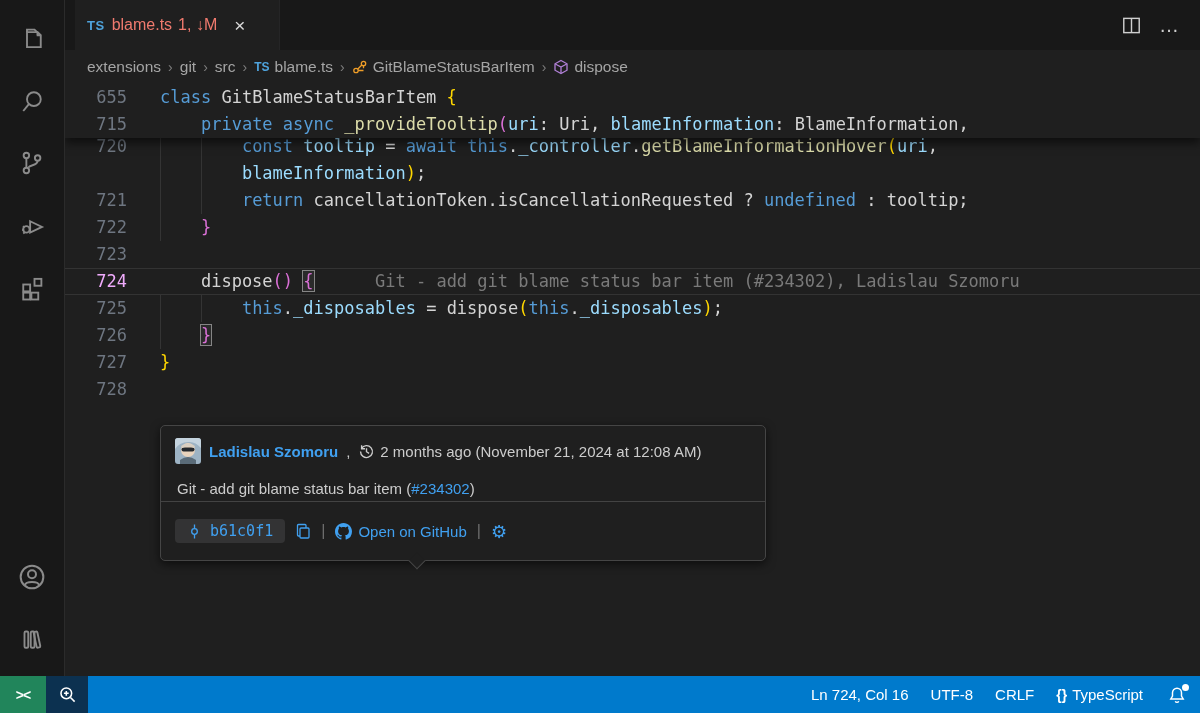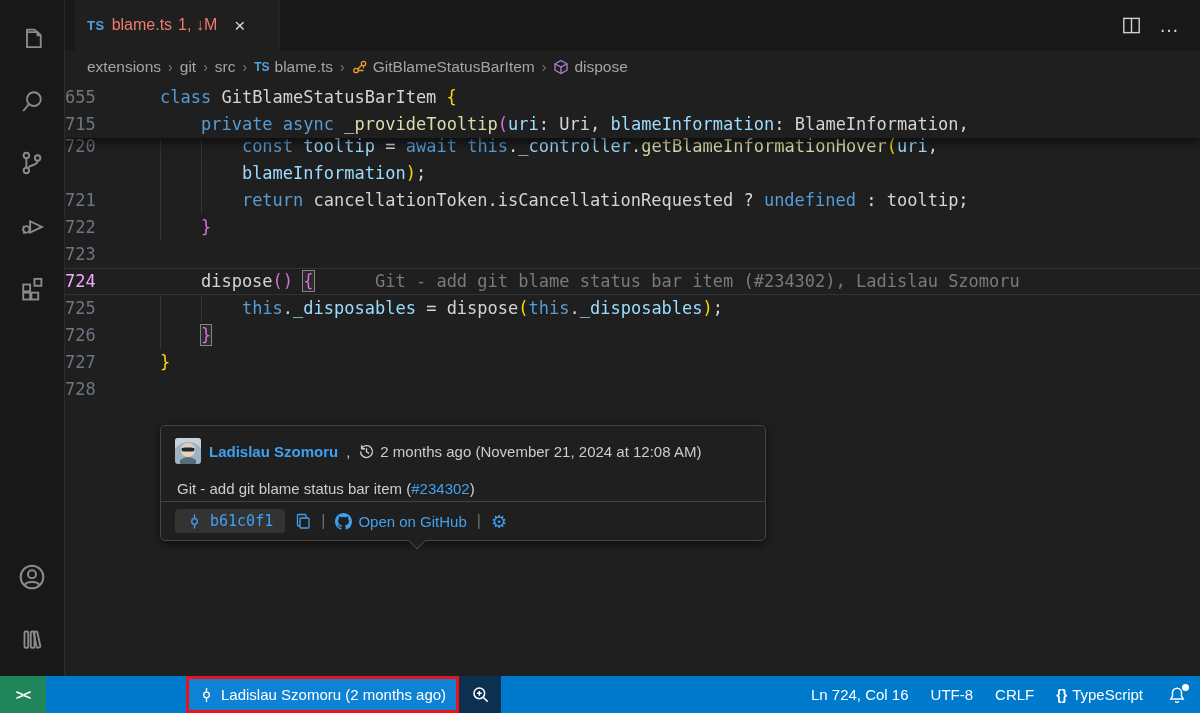--- a/index.html
+++ b/index.html
@@ -38,21 +38,21 @@
     font-size:15.5px;color:#a5a5a5;background:var(--bg-editor)}
   .crumb{cursor:pointer;display:flex;align-items:center;gap:5px}
   .chev{color:#7d7d7d;font-size:14px}
   .crumb .ftype{color:#4FA3DC;font-weight:bold;font-size:12px}
   
   .editor{position:absolute;left:0;right:0;top:84px;bottom:0;overflow:hidden;
     font-family:"DejaVu Sans Mono","Liberation Mono",monospace;font-size:17px;line-height:27px}
   .sticky{position:relative;z-index:3;background:var(--bg-editor);box-shadow:0 5px 9px rgba(0,0,0,.55)}
   .codewrap{position:relative;z-index:1;margin-top:-5px}
   .row{display:flex;white-space:pre;height:27px}
-  .ln{flex:0 0 95px;text-align:left;padding-right:33px;color:var(--ln);user-select:none}
+  .ln{flex:0 0 95px;text-align:right;padding-right:33px;color:var(--ln);user-select:none}
   .code{white-space:pre;color:var(--plain)}
   .row.current{box-shadow:inset 0 1px 0 #333333, inset 0 -1px 0 #333333}
   .row.current .ln{color:#f0abfc}
   .tk-kw{color:var(--kw)} .tk-var{color:var(--var)} .tk-fn{color:var(--fn)}
   .tk-plain{color:var(--plain)} .tk-by{color:var(--br-y)} .tk-bp{color:var(--br-p)}
   .tk-bpbox{color:var(--br-p);outline:1px solid #858585;background:rgba(120,120,120,.12)}
   .blame-annot{color:#7a7a7a;margin-left:6ch}
   
   .blamehover{position:absolute;left:95px;top:425px;width:606px;background:#1f1f1f;
     border:1px solid var(--hover-border);border-radius:5px;z-index:10;color:#cccccc;
@@ -60,21 +60,21 @@
   .bh-head{display:flex;align-items:center;gap:8px;padding:12px 14px 4px 14px}
   .bh-avatar{width:26px;height:26px;border-radius:3px;overflow:hidden;flex:0 0 26px}
   .bh-author{color:var(--link-blue);font-weight:bold;cursor:pointer}
   .bh-date{display:flex;align-items:flex-end;gap:5px}
   .bh-msg{padding:12px 14px 4px 16px}
   .bh-link{color:var(--link-blue);cursor:pointer}
   .bh-bullets{padding:10px 14px 14px 36px;list-style:disc}
   .bh-bullets li{line-height:28px}
   .bh-stats{border-top:1px solid #434343;padding:11px 14px 11px 16px}
   .ins{color:var(--ins-green)} .del{color:var(--del-red)}
-  .bh-footer{border-top:1px solid #434343;padding:7px 14px;display:flex;align-items:center;gap:10px}
+  .bh-footer{border-top:1px solid #434343;padding:17px 14px;display:flex;align-items:center;gap:10px}
   .hash-pill{background:#333334;border-radius:4px;padding:3px 12px;display:flex;align-items:center;
     gap:8px;cursor:pointer}
   .hash-pill .hash{font-family:"DejaVu Sans Mono",monospace;color:var(--link-blue);font-size:15px}
   .fsep{color:#6e6e6e;font-size:16px}
   .gh-link{color:var(--link-blue);display:flex;align-items:center;gap:6px;cursor:pointer}
   .icon-btn{cursor:pointer;display:flex;align-items:center}
   .gear{color:var(--link-blue);font-size:18px;cursor:pointer;font-family:"DejaVu Sans",sans-serif}
   .notch{position:absolute;bottom:-7px;left:250px;width:12px;height:12px;background:#1f1f1f;
     border-right:1px solid var(--hover-border);border-bottom:1px solid var(--hover-border);
     transform:rotate(45deg)}
@@ -276,27 +276,20 @@
       <span class="gear">⚙</span>
     </div>
     <div class="notch"></div>
   </div>
 </div>
 
 <div class="statusbar">
   <div class="sb-item sb-remote">
     <span>&gt;&lt;</span>
   </div>
-  <div class="sb-item sb-blame">
-    <svg width="15" height="16" viewBox="0 0 16 16" fill="none" stroke="#fff" stroke-width="1.4">
-        <circle cx="8" cy="8" r="3"></circle>
-        <path d="M8 0.5 v4 M8 11.5 v4"></path>
-      </svg>
-    <span>Ladislau Szomoru (2 months ago)</span>
-  </div>
   <div class="sb-item sb-zoom">
     <svg width="19" height="19" viewBox="0 0 16 16" fill="none" stroke="#fff" stroke-width="1.3">
         <circle cx="7" cy="7" r="4.5"></circle>
         <path d="M10.5 10.5 L14 14"></path>
         <path d="M5 7 h4 M7 5 v4"></path>
       </svg>
   </div>
   <div class="sb-fill"></div>
   <div class="sb-item">
       <span>Ln 724, Col 16</span>

